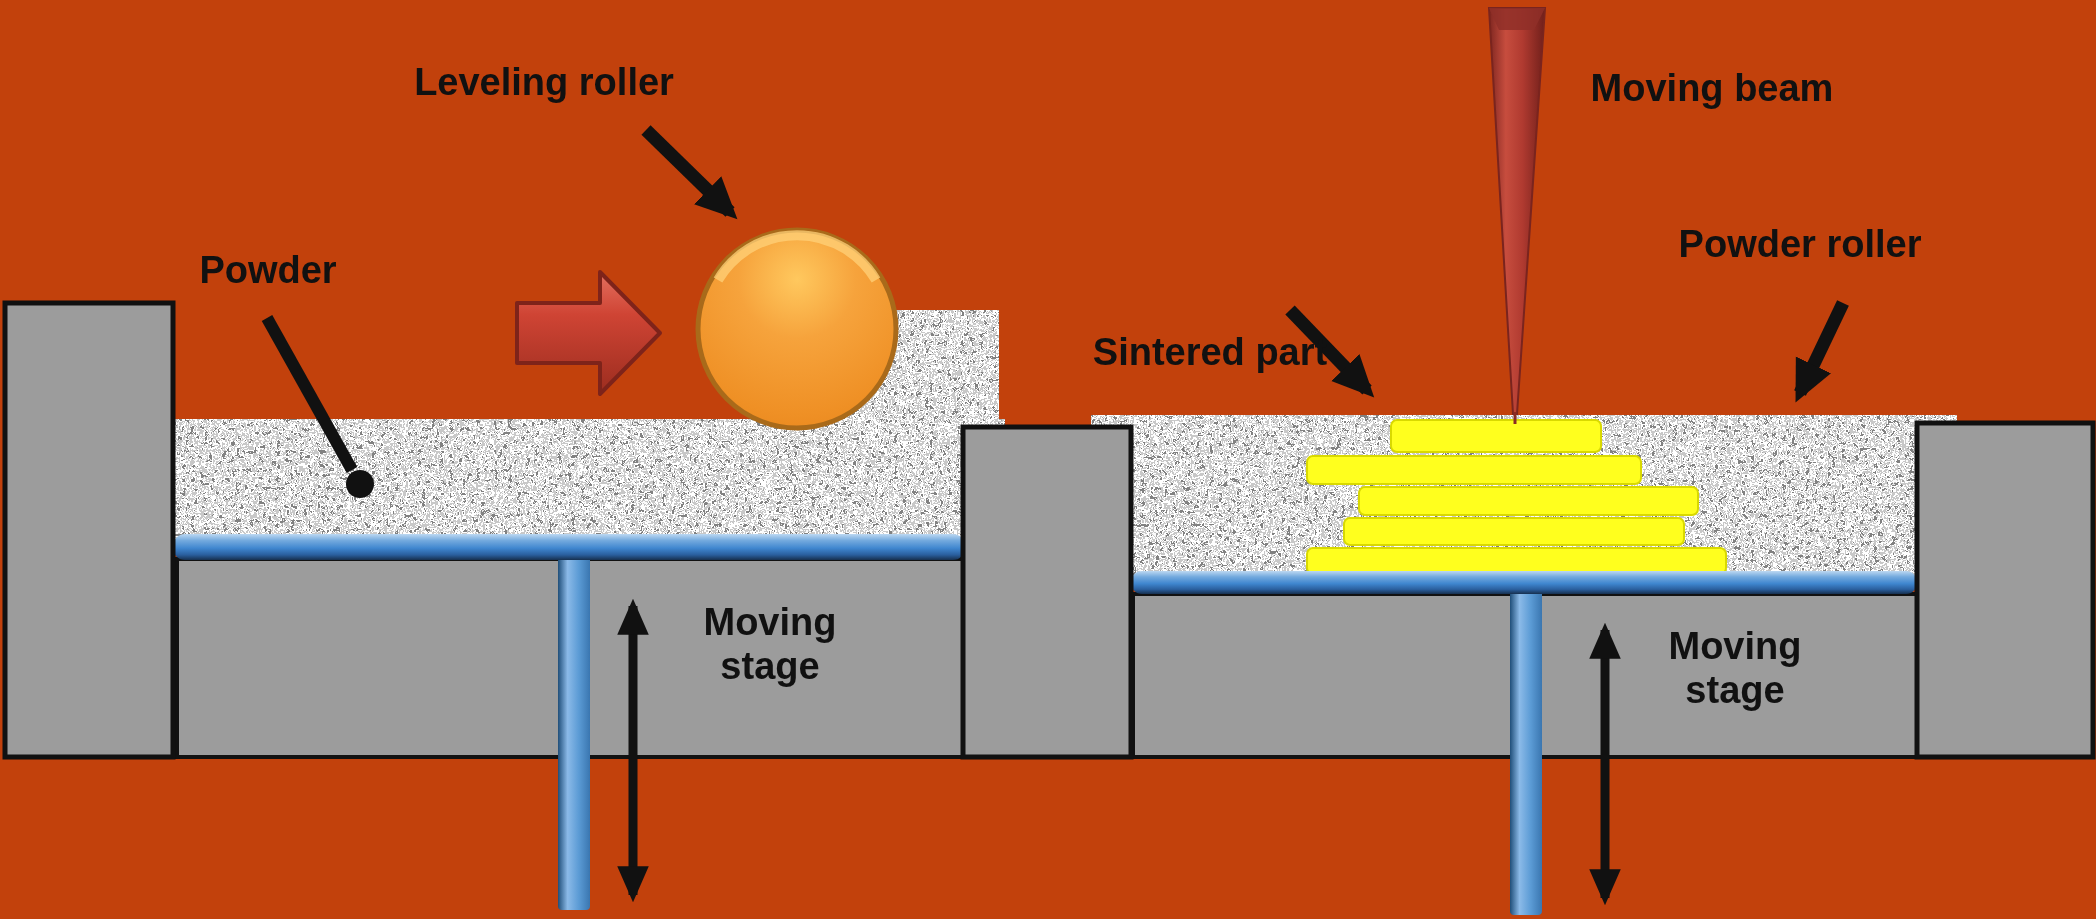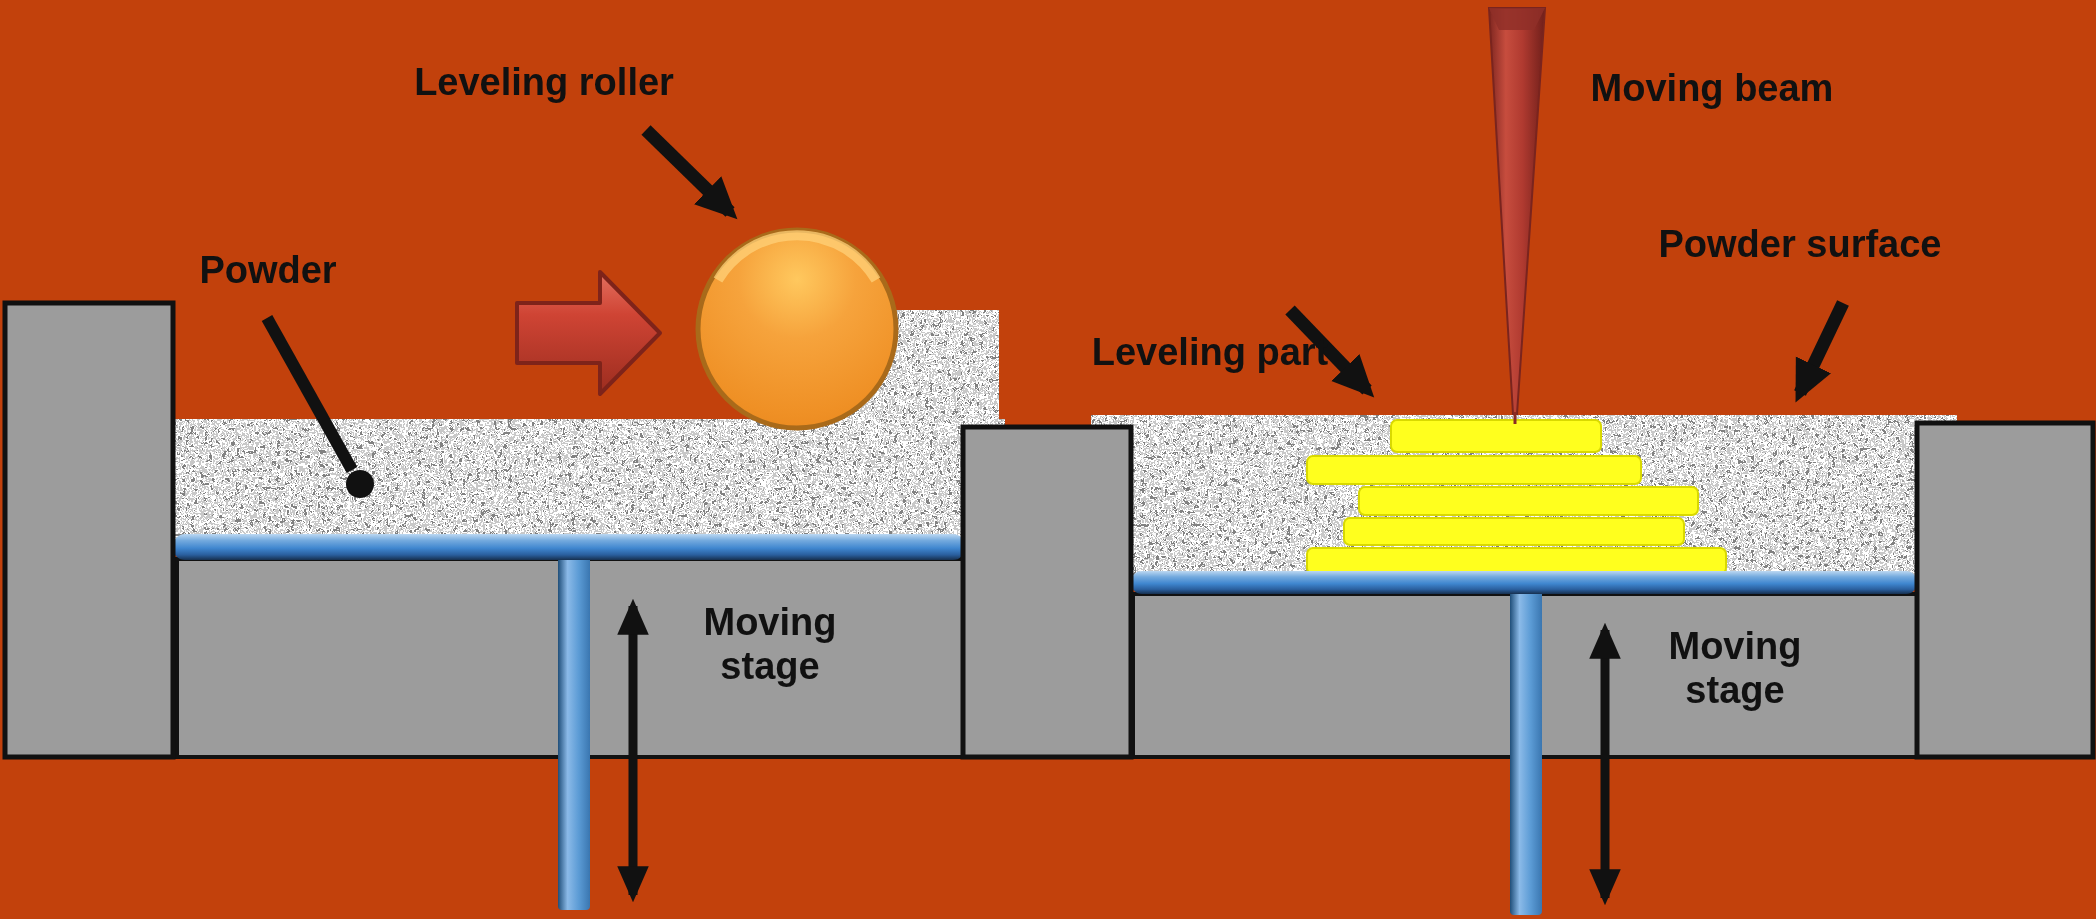--- a/index.html
+++ b/index.html
@@ -104,18 +104,18 @@
   <line x1="267" y1="318" x2="352" y2="470" stroke="#111111" stroke-width="12"></line>
   <circle cx="360" cy="484" r="14" fill="#111111"></circle>
 
   <line x1="633" y1="606" x2="633" y2="895" stroke="#111111" stroke-width="9" marker-start="url(#headDbl)" marker-end="url(#headDbl)"></line>
   <line x1="1605" y1="630" x2="1605" y2="898" stroke="#111111" stroke-width="9" marker-start="url(#headDbl)" marker-end="url(#headDbl)"></line>
 </svg>
 
 <div class="label" style="left:379px;top:60px;width:330px;">Leveling roller</div>
 <div class="label" style="left:178px;top:248px;width:180px;">Powder</div>
 <div class="label" style="left:1545px;top:66px;width:334px;">Moving beam</div>
-<div class="label" style="left:1040px;top:330px;width:340px;">Leveling part</div>
-<div class="label" style="left:1633px;top:222px;width:334px;">Powder surface</div>
+<div class="label" style="left:1040px;top:330px;width:340px;">Sintered part</div>
+<div class="label" style="left:1633px;top:222px;width:334px;">Powder roller</div>
 <div class="label" style="left:682px;top:600px;width:176px;">Moving stage</div>
 <div class="label" style="left:1647px;top:624px;width:176px;">Moving stage</div>
 
 </div>
 
 </body></html>

